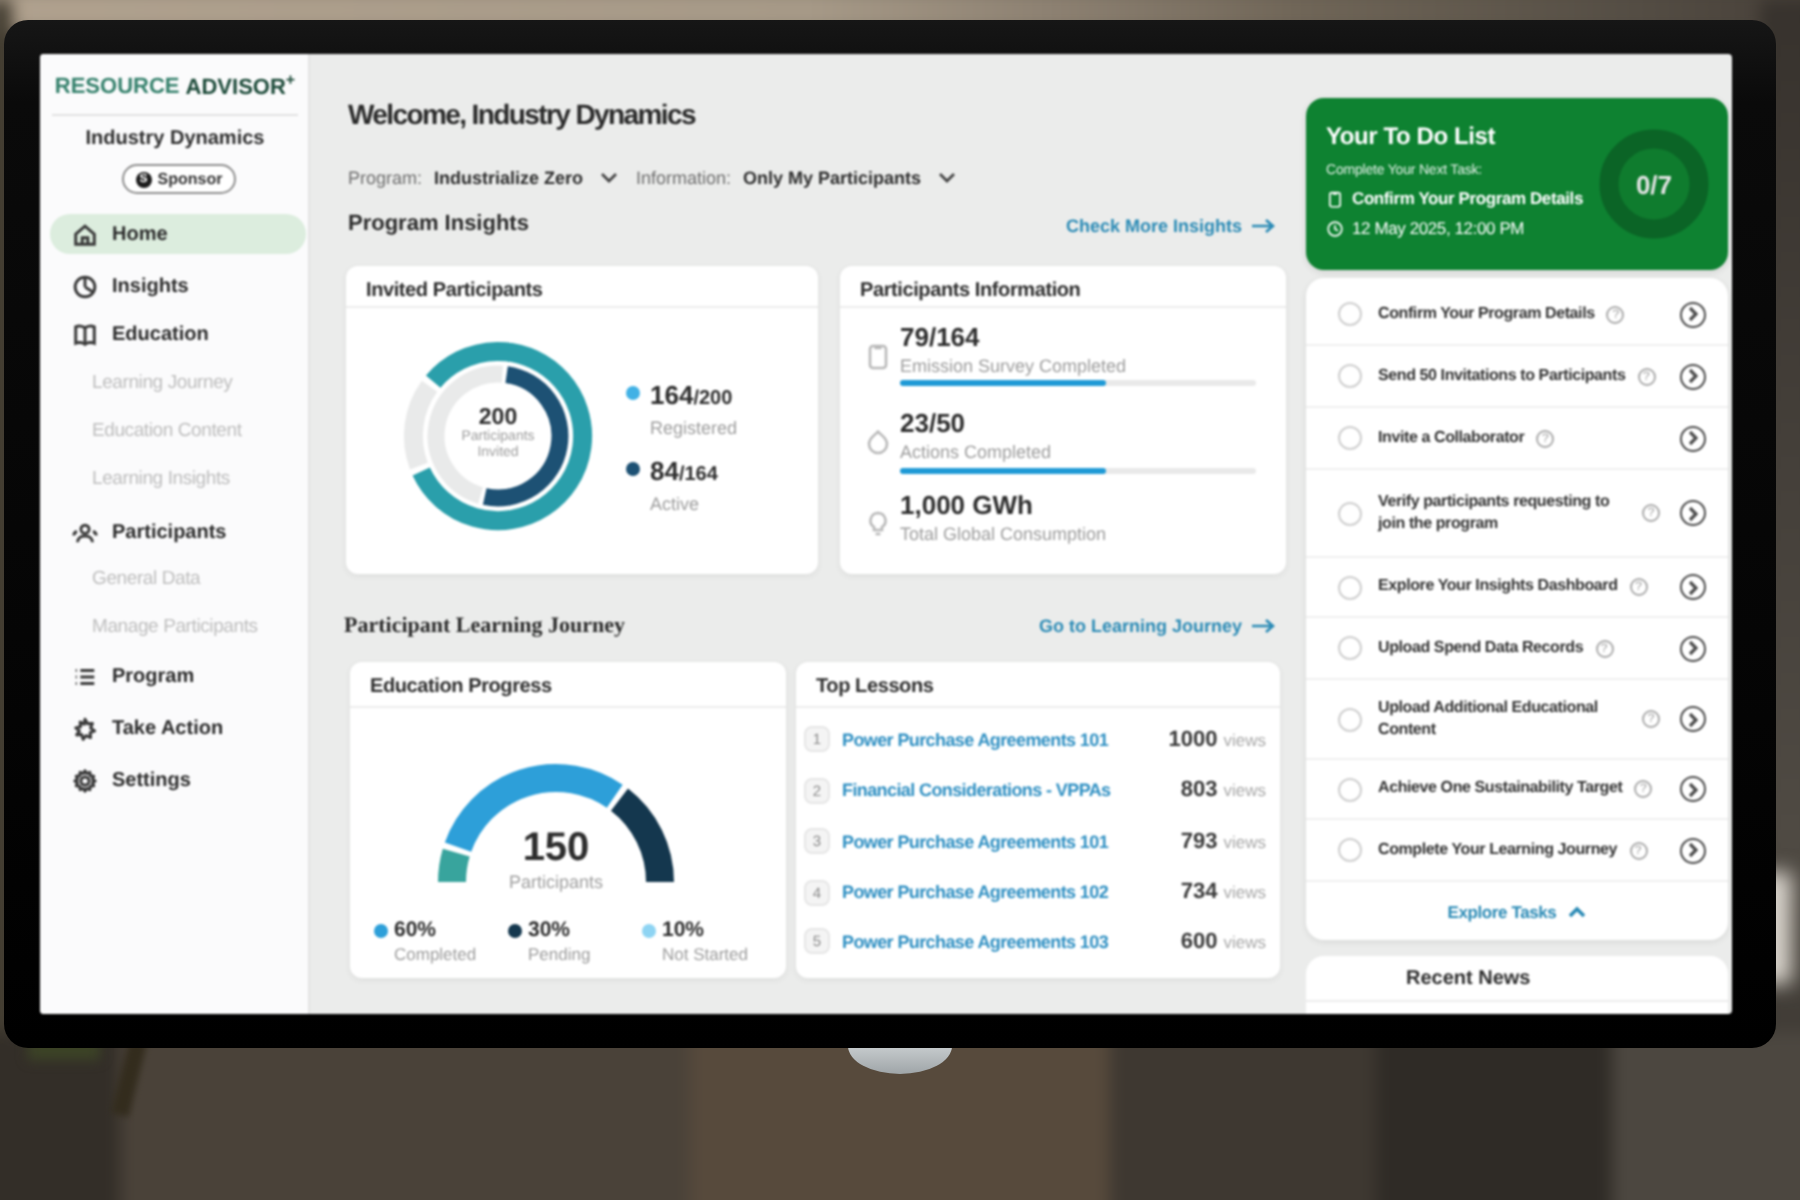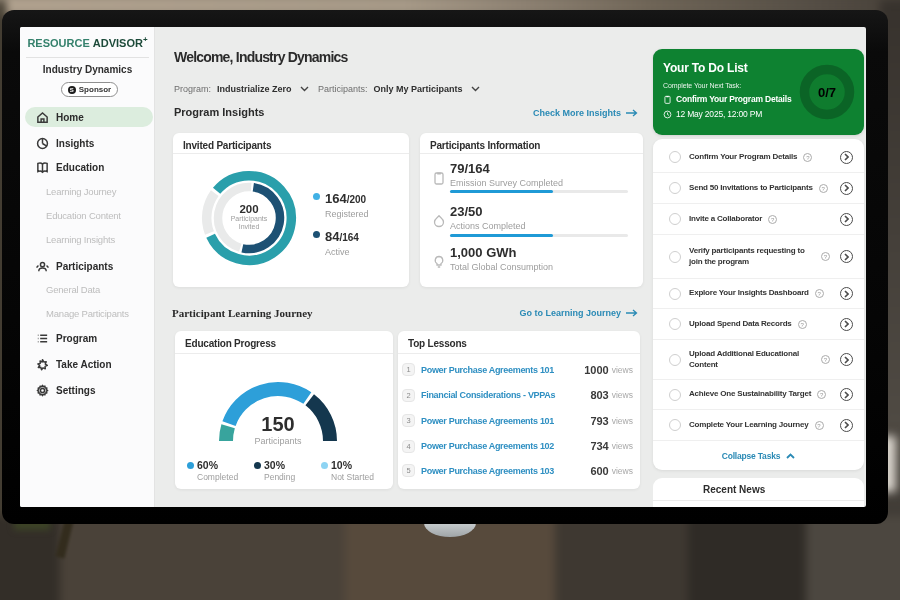--- a/index.html
+++ b/index.html
@@ -137,21 +137,21 @@
     border-radius:9px; box-shadow:0 1px 3px rgba(60,60,60,.15); position:absolute; }
   #todo-title { position:absolute; left:10px; top:12px; font-size:12px; font-weight:bold; color:#fff; letter-spacing:-0.2px; }
   #todo-subtitle { position:absolute; left:10px; top:33px; font-size:7px; color:rgba(255,255,255,.9); letter-spacing:-0.1px; }
   .todo-meta { position:absolute; left:10px; display:flex; align-items:center; gap:4px; color:#fff; }
   #todo-next { top:45px; font-size:8.5px; font-weight:bold; letter-spacing:-0.2px; }
   #todo-due { top:60px; font-size:8.5px; letter-spacing:-0.2px; }
   .todo-meta svg { stroke:#fff; fill:none; stroke-width:1.3; }
   #todo-ring { position:absolute; left:146px; top:15px; width:56px; height:56px; }
   #todo-progress { position:absolute; left:146px; top:15px; width:56px; height:56px;
     display:flex; align-items:center; justify-content:center;
-    font-size:13px; font-weight:bold; color:#000000; }
+    font-size:13px; font-weight:bold; color:#e5e5e5; }
 
   #todo-card { left:633px; top:112px; width:211px; height:331px; position:absolute;
     background:#fff; border-radius:9px; box-shadow:0 1px 3px rgba(60,60,60,.1); overflow:hidden; }
   .task-row { position:absolute; left:0; width:100%; display:flex; align-items:center;
     border-bottom:1px solid #efefef; padding-left:16px; }
   .task-row .tcheck { width:12px; height:12px; border-radius:50%; border:1.5px solid #cfcfcf;
     flex:none; margin-right:8px; background:#fff; }
   .task-row .tlabel { font-size:8px; font-weight:bold; color:#333; max-width:126px; line-height:10.5px; letter-spacing:-0.2px; }
   .task-row .thelp { flex:none; width:9px; height:9px; border-radius:50%; border:1px solid #ababab;
     color:#9a9a9a; font-size:6px; line-height:8px; text-align:center; margin-left:6px; }
@@ -291,21 +291,21 @@
   <div class="filter" id="filter-program">
     <span class="flabel">Program:</span>
     <span class="fvalue">Industrialize Zero</span>
     <span class="fchev">
       <svg width="9" height="6" viewBox="0 0 9 6">
             <path d="M1 1 L4.5 4.5 L8 1" stroke="#444" stroke-width="1.4" fill="none"></path>
           </svg>
     </span>
   </div>
   <div class="filter" id="filter-participants">
-    <span class="flabel">Participants:</span>
+    <span class="flabel">Information:</span>
     <span class="fvalue">Only My Participants</span>
     <span class="fchev">
       <svg width="9" height="6" viewBox="0 0 9 6">
             <path d="M1 1 L4.5 4.5 L8 1" stroke="#444" stroke-width="1.4" fill="none"></path>
           </svg>
     </span>
   </div>
 
   <div class="section-heading" id="heading-insights">Program Insights</div>
   <a class="section-link" id="link-insights">
@@ -592,21 +592,21 @@
       <span class="tlabel">Complete Your Learning Journey</span>
       <span class="thelp">?</span>
       <span class="tspacer"></span>
       <span class="tchev">
             <svg width="5" height="8" viewBox="0 0 5 8">
               <path d="M1 1 L4 4 L1 7"></path>
             </svg>
           </span>
     </div>
     <a id="collapse-tasks">
-      <span>Collapse Tasks</span>
+      <span>Explore Tasks</span>
       <svg width="9" height="6" viewBox="0 0 9 6">
             <path d="M1 5 L4.5 1.5 L8 5"></path>
           </svg>
     </a>
   </div>
 
   <div id="news-card">
     <div id="news-title">Recent News</div>
     <div id="news-divider"></div>
   </div>

